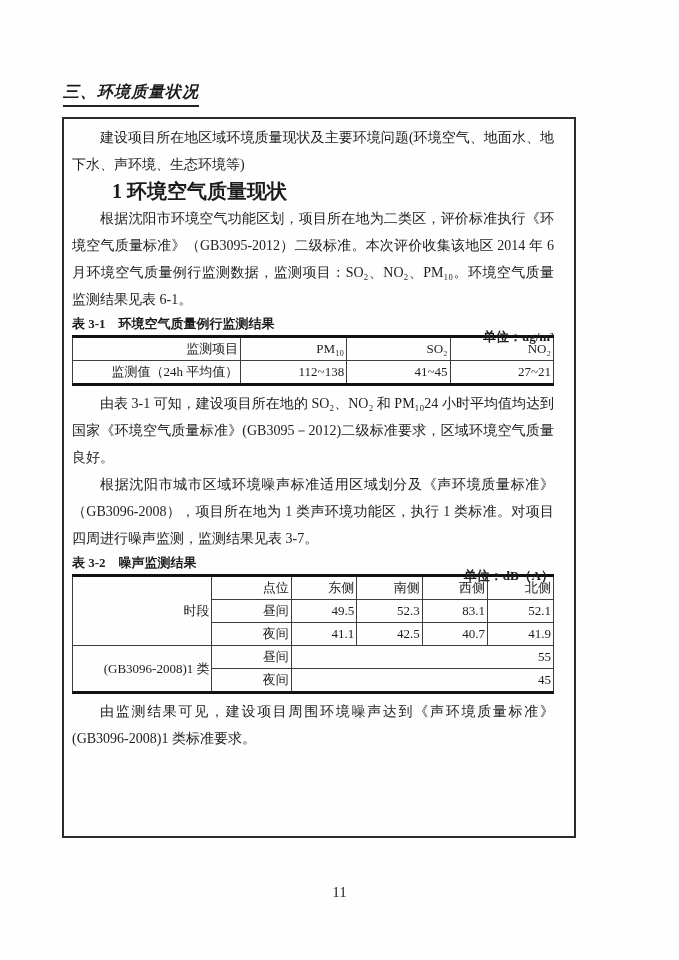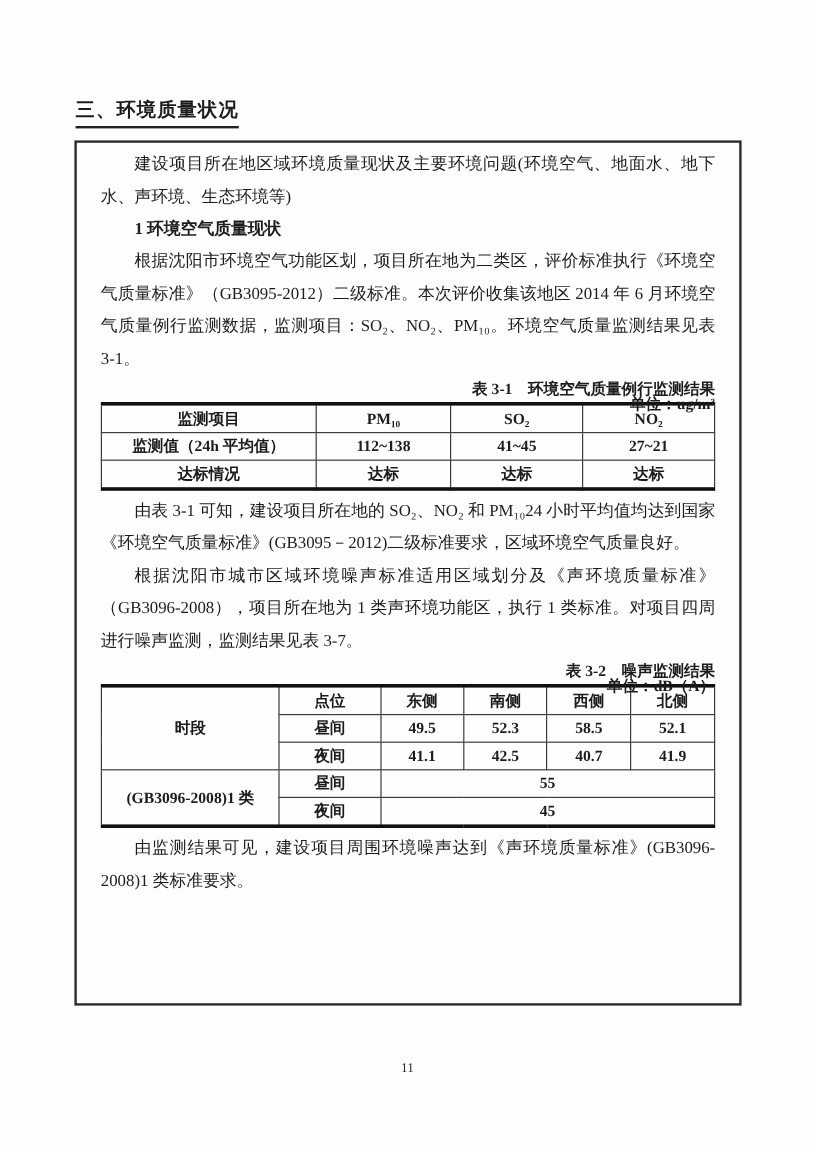--- a/index.html
+++ b/index.html
@@ -11,90 +11,90 @@
     color:#1c1c1c;
     overflow:hidden;
   }
   .doc-title{
     position:absolute;left:63px;top:82px;
     font-size:16px;font-weight:bold;
     letter-spacing:1px;
     border-bottom:2px solid #222;
     padding-bottom:2px;
     white-space:nowrap;
+    font-style:italic;
   }
   .content-box{
     position:absolute;left:62px;top:117px;
-    width:556px;height:721px;
+    width:514px;height:721px;
     box-sizing:border-box;
     border:2px solid #2b2b2b;
-    padding:5px 20px 0 20px;
+    padding:5px 20px 0 8px;
   }
   .body-p{
     margin:0;
     font-size:14px;line-height:27px;
     text-align:justify;
     text-indent:2em;
   }
   .sec-heading{
     margin:0;
-    font-size:14px;line-height:27px;
+    font-size:20px;line-height:27px;
     font-weight:bold;
     text-indent:2em;
   }
   .tbl-caption-row{
     position:relative;
     margin:2px 0;
     height:18px;line-height:18px;
-    text-align:right;
+    text-align:left;
     font-size:13px;font-weight:bold;
   }
   .tbl-caption-row .unit{
     position:absolute;right:0;top:13px;
     font-weight:bold;
   }
   table.data{
     width:100%;
     border-collapse:collapse;
     table-layout:fixed;
     font-size:13px;
     border-top:3px solid #111;
     border-bottom:3px solid #111;
   }
   table.data td{
     border:1px solid #3d3d3d;
-    text-align:center;
+    text-align:right;
     vertical-align:middle;
     height:22px;
     padding:0 2px;
     overflow:hidden;
     white-space:nowrap;
-    font-weight:bold;
   }
   .mt4{margin-top:4px;}
   .page-number{
     position:absolute;left:0;right:0;top:884px;
     text-align:center;
-    font-size:11px;color:#2a2a2a;
+    font-size:15px;color:#2a2a2a;
   }
 </style>
 </head>
 <body>
 
 <div class="sheet">
 
   <div class="doc-title">三、环境质量状况</div>
 
   <div class="content-box">
 
     <p class="body-p">建设项目所在地区域环境质量现状及主要环境问题(环境空气、地面水、地下水、声环境、生态环境等)</p>
 
     <p class="sec-heading">1 环境空气质量现状</p>
 
-    <p class="body-p">根据沈阳市环境空气功能区划，项目所在地为二类区，评价标准执行《环境空气质量标准》（GB3095-2012）二级标准。本次评价收集该地区 2014 年 6 月环境空气质量例行监测数据，监测项目：SO₂、NO₂、PM₁₀。环境空气质量监测结果见表 3-1。</p>
+    <p class="body-p">根据沈阳市环境空气功能区划，项目所在地为二类区，评价标准执行《环境空气质量标准》（GB3095-2012）二级标准。本次评价收集该地区 2014 年 6 月环境空气质量例行监测数据，监测项目：SO₂、NO₂、PM₁₀。环境空气质量监测结果见表 6-1。</p>
 
     <div class="tbl-caption-row">
       <span>表 3-1　环境空气质量例行监测结果</span>
       <span class="unit">单位：ug/m³</span>
     </div>
 
     <table class="data">
       <colgroup>
         <col style="width:35%">
           <col style="width:22%">
@@ -106,26 +106,20 @@
           <td>监测项目</td>
           <td>PM₁₀</td>
           <td>SO₂</td>
           <td>NO₂</td>
         </tr>
         <tr>
           <td>监测值（24h 平均值）</td>
           <td>112~138</td>
           <td>41~45</td>
           <td>27~21</td>
-        </tr>
-        <tr>
-          <td>达标情况</td>
-          <td>达标</td>
-          <td>达标</td>
-          <td>达标</td>
         </tr>
       </tbody>
     </table>
 
     <p class="body-p mt4">由表 3-1 可知，建设项目所在地的 SO₂、NO₂ 和 PM₁₀24 小时平均值均达到国家《环境空气质量标准》(GB3095－2012)二级标准要求，区域环境空气质量良好。</p>
 
 
     <p class="body-p">根据沈阳市城市区域环境噪声标准适用区域划分及《声环境质量标准》（GB3096-2008），项目所在地为 1 类声环境功能区，执行 1 类标准。对项目四周进行噪声监测，监测结果见表 3-7。</p>
 
     <div class="tbl-caption-row">
@@ -148,21 +142,21 @@
           <td>点位</td>
           <td>东侧</td>
           <td>南侧</td>
           <td>西侧</td>
           <td>北侧</td>
         </tr>
         <tr>
           <td>昼间</td>
           <td>49.5</td>
           <td>52.3</td>
-          <td>58.5</td>
+          <td>83.1</td>
           <td>52.1</td>
         </tr>
         <tr>
           <td>夜间</td>
           <td>41.1</td>
           <td>42.5</td>
           <td>40.7</td>
           <td>41.9</td>
         </tr>
         <tr>

